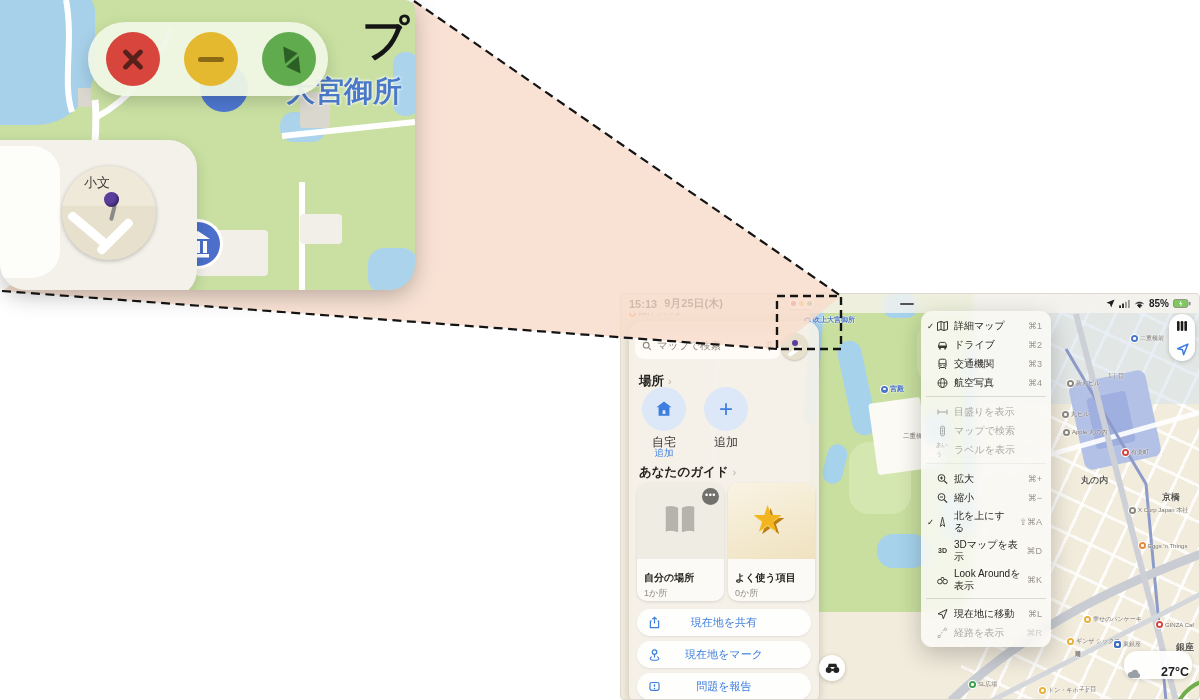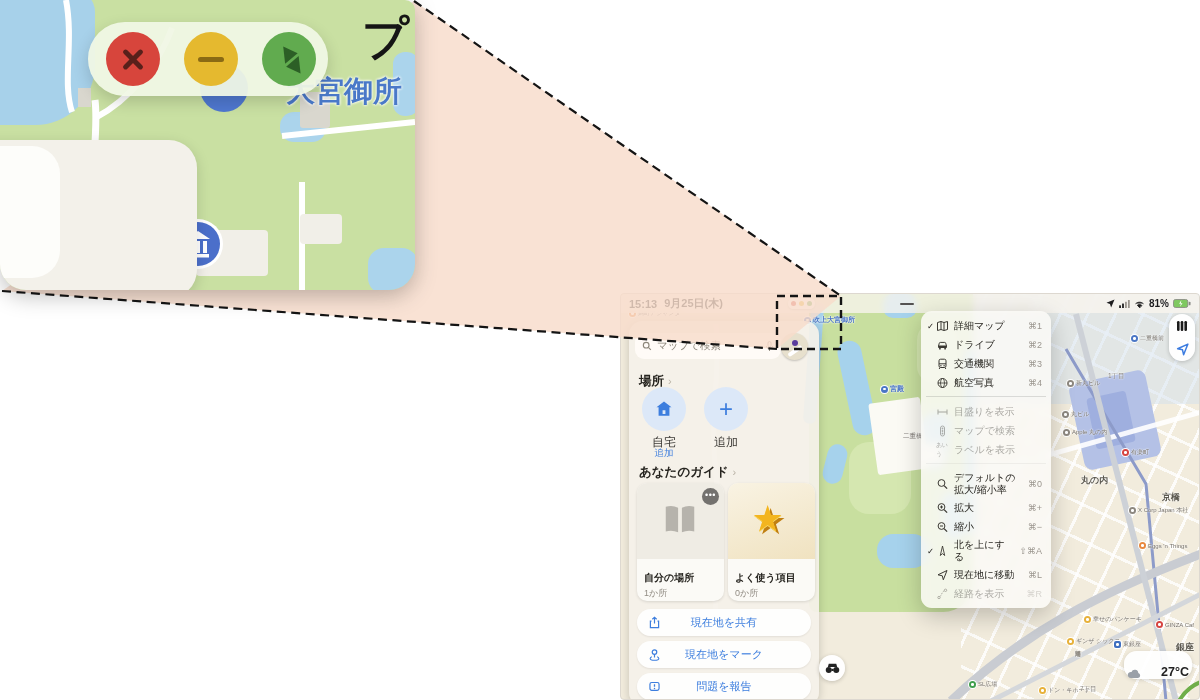--- a/index.html
+++ b/index.html
@@ -243,21 +243,21 @@
         </svg>
       <svg width="11" height="8" viewBox="0 0 12 9">
           <rect x="0" y="6" width="2" height="3" fill="#1d1d1f"></rect>
           <rect x="3.3" y="4" width="2" height="5" fill="#1d1d1f"></rect>
           <rect x="6.6" y="2" width="2" height="7" fill="#9a958e"></rect>
           <rect x="9.9" y="0" width="2" height="9" fill="#9a958e"></rect>
         </svg>
       <svg width="11" height="8" viewBox="0 0 12 9">
           <path d="M6,8.5 L3.6,5.9 C5,4.7 7,4.7 8.4,5.9 Z M1.8,4 C4.2,1.9 7.8,1.9 10.2,4" stroke="#1d1d1f" fill="#1d1d1f" stroke-width="1" stroke-linecap="round" fill-rule="evenodd"></path>
         </svg>
-      <span>81%</span>
+      <span>85%</span>
       <svg width="18" height="9" viewBox="0 0 20 10">
           <rect x="0.5" y="0.5" width="16" height="9" rx="2.5" fill="#7fc860" stroke="#8a8a85"></rect>
           <rect x="17.5" y="3" width="2" height="4" rx="1" fill="#8a8a85"></rect>
           <path d="M9.2,1.5 L6.8,5.2 H8.8 L7.8,8.5 L10.6,4.6 H8.7 Z" fill="#fff"></path>
         </svg>
     </div>
   </div>
 
   <div id="mini-traffic">
     <i style="background:#d7453c;"></i>
@@ -451,31 +451,20 @@
         </span>
         <span class="vm-label">ラベルを表示</span>
         <span class="vm-key"></span>
       </div>
       <div class="vm-row">
         <span class="vm-check">✓</span>
         <span class="vm-icon icon-slot">
           <svg viewBox="0 0 12 12">
             <circle cx="5" cy="5" r="3.4" fill="none" stroke="currentColor"></circle>
             <line x1="7.6" y1="7.6" x2="10.6" y2="10.6" stroke="currentColor" stroke-width="1.3"></line>
-          </svg>
-        </span>
-        <span class="vm-label">デフォルトの拡大/縮小率</span>
-        <span class="vm-key">⌘0</span>
-      </div>
-      <div class="vm-row">
-        <span class="vm-check">✓</span>
-        <span class="vm-icon icon-slot">
-          <svg viewBox="0 0 12 12">
-            <circle cx="5" cy="5" r="3.4" fill="none" stroke="currentColor"></circle>
-            <line x1="7.6" y1="7.6" x2="10.6" y2="10.6" stroke="currentColor" stroke-width="1.3"></line>
             <path d="M5,3.5 V6.5 M3.5,5 H6.5" stroke="currentColor"></path>
           </svg>
         </span>
         <span class="vm-label">拡大</span>
         <span class="vm-key">⌘+</span>
       </div>
       <div class="vm-row">
         <span class="vm-check">✓</span>
         <span class="vm-icon icon-slot">
           <svg viewBox="0 0 12 12">
@@ -489,20 +478,40 @@
       </div>
       <div class="vm-row checked">
         <span class="vm-check">✓</span>
         <span class="vm-icon icon-slot">
           <svg viewBox="0 0 12 12">
             <path d="M6,1 L8.2,10.5 6,8.6 3.8,10.5 Z" fill="none" stroke="currentColor" stroke-width="0.9"></path>
           </svg>
         </span>
         <span class="vm-label">北を上にする</span>
         <span class="vm-key">⇧⌘A</span>
+      </div>
+      <div class="vm-row">
+        <span class="vm-check">✓</span>
+        <span class="vm-icon icon-slot">
+          <span style="font-size:7px;font-weight:bold;">3D</span>
+        </span>
+        <span class="vm-label">3Dマップを表示</span>
+        <span class="vm-key">⌘D</span>
+      </div>
+      <div class="vm-row divider-after">
+        <span class="vm-check">✓</span>
+        <span class="vm-icon icon-slot">
+          <svg viewBox="0 0 12 12">
+            <circle cx="3.4" cy="7.6" r="2.3" fill="none" stroke="currentColor"></circle>
+            <circle cx="8.6" cy="7.6" r="2.3" fill="none" stroke="currentColor"></circle>
+            <path d="M4.5,5.3 5,3.5 H7 L7.5,5.3" fill="none" stroke="currentColor" stroke-width="0.9"></path>
+          </svg>
+        </span>
+        <span class="vm-label">Look Aroundを表示</span>
+        <span class="vm-key">⌘K</span>
       </div>
       <div class="vm-row">
         <span class="vm-check">✓</span>
         <span class="vm-icon icon-slot">
           <svg viewBox="0 0 12 12">
             <path d="M10.5,1.5 L1.5,5.8 5.8,6.8 6.8,10.8 Z" fill="none" stroke="currentColor" stroke-linejoin="round"></path>
           </svg>
         </span>
         <span class="vm-label">現在地に移動</span>
         <span class="vm-key">⌘L</span>
@@ -598,13 +607,21 @@
         <polygon points="22,9 34,17 10,17" fill="#fff"></polygon>
         <rect x="13" y="19" width="4" height="12" fill="#fff"></rect>
         <rect x="20" y="19" width="4" height="12" fill="#fff"></rect>
         <rect x="27" y="19" width="4" height="12" fill="#fff"></rect>
         <rect x="11" y="32" width="22" height="3.5" fill="#fff"></rect>
       </svg>
   </div>
 
   <div class="abs" style="left:-55px;top:140px;width:252px;height:158px;border-radius:28px;background:#f3f1ea;box-shadow:0 4px 14px rgba(0,0,0,.15);z-index:6;"></div>
   <div class="abs" style="left:-52px;top:146px;width:112px;height:132px;border-radius:28px;background:#fdfdfa;z-index:7;"></div>
+  <div class="abs" style="left:62px;top:166px;width:94px;height:94px;border-radius:50%;background:#e7e0cd;overflow:hidden;z-index:8;box-shadow:0 1px 4px rgba(0,0,0,.25);">
+    <div class="abs" style="left:0;top:0;width:94px;height:40px;background:#efe9d9;"></div>
+    <div class="abs" style="left:2px;top:58px;width:46px;height:9px;background:#fff;transform:rotate(40deg);border-radius:4px;"></div>
+    <div class="abs" style="left:30px;top:66px;width:46px;height:9px;background:#fff;transform:rotate(-45deg);border-radius:4px;"></div>
+    <div class="abs" style="left:22px;top:8px;font-size:13px;color:#3a3834;">小文</div>
+    <div class="abs" style="left:49px;top:38px;width:4px;height:17px;background:#8a8a8a;transform:rotate(14deg);border-radius:2px;"></div>
+    <div class="abs" style="left:42px;top:26px;width:15px;height:15px;border-radius:50%;background:#5b3d9e;box-shadow:inset -2px -2px 3px rgba(0,0,0,.35);"></div>
+  </div>
 </div>
 
 </body></html>

